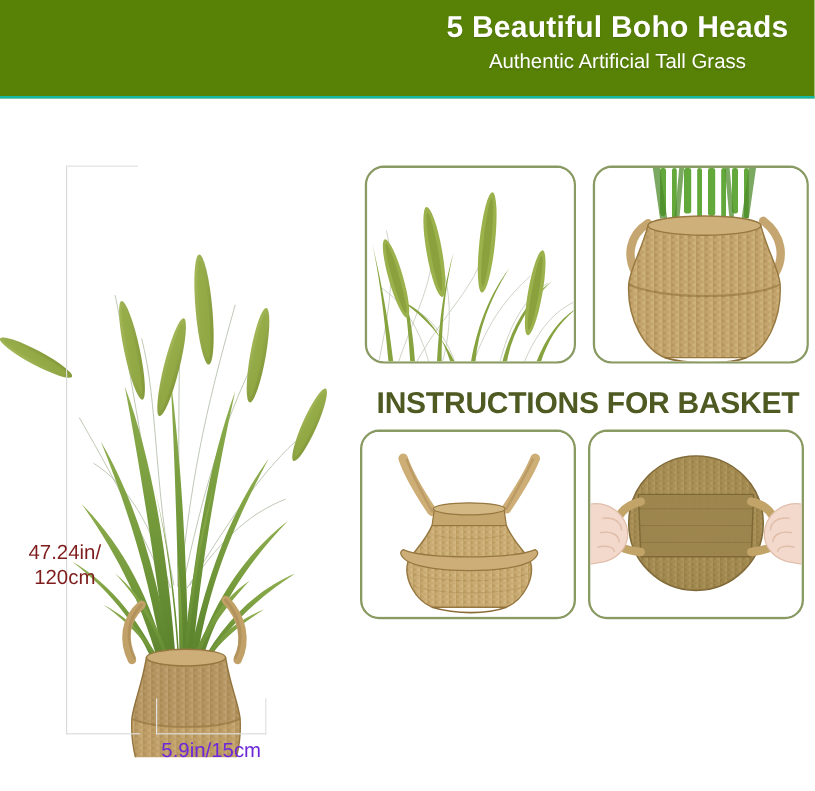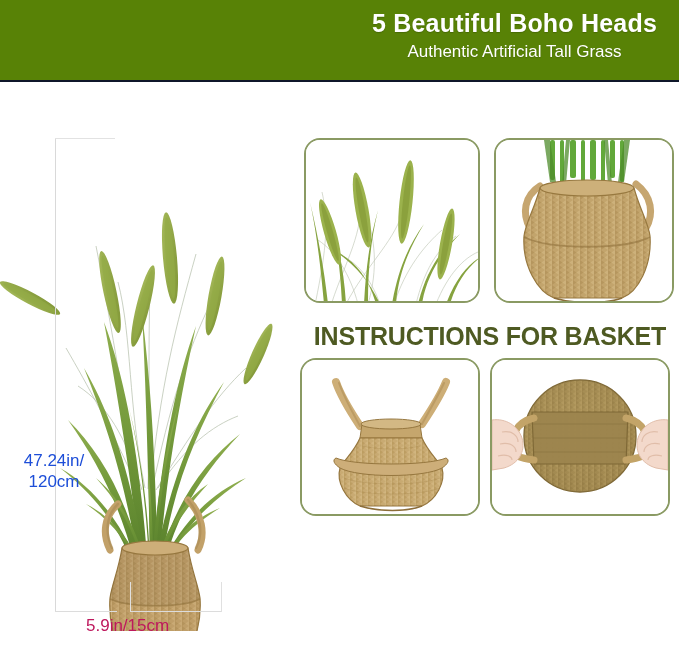--- a/index.html
+++ b/index.html
@@ -10,21 +10,21 @@
     overflow:hidden;
     position:relative;
   }
   .page{position:relative;width:679px;height:659px;overflow:hidden;background:#fff;}
 
   
   .header{
     position:absolute;left:0;top:0;width:679px;height:82px;
     background:#588206;
     box-sizing:border-box;
-    border-bottom:2px solid #0f172a;
+    border-bottom:2px solid #14b8a6;
   }
   .header-inner{
     position:absolute;right:22px;top:8px;text-align:right;
   }
   .hdr-title{
     color:#ffffff;font-size:25px;font-weight:bold;line-height:30px;
     letter-spacing:.2px;text-shadow:0 1px 1px rgba(0,0,0,.18);
     white-space:nowrap;
   }
   .hdr-sub{
@@ -49,25 +49,25 @@
     position:absolute;left:130px;top:611px;width:92px;height:1px;background:#dcdcdc;
   }
   .meas-h-l{
     position:absolute;left:130px;top:582px;width:1px;height:30px;background:#e0e0e0;
   }
   .meas-h-r{
     position:absolute;left:221px;top:582px;width:1px;height:30px;background:#e0e0e0;
   }
   .label-height{
     position:absolute;left:8px;top:450px;width:92px;
-    text-align:center;color:#1d4ed8;font-size:17px;line-height:21px;
+    text-align:center;color:#7f1d1d;font-size:17px;line-height:21px;
   }
   .label-width{
     position:absolute;left:86px;top:616px;width:180px;
-    text-align:left;color:#be185d;font-size:17px;line-height:20px;
+    text-align:center;color:#6d28d9;font-size:17px;line-height:20px;
   }
 
   
   .plant{position:absolute;left:0;top:86px;width:296px;height:545px;}
 
   
   .photo-card{
     position:absolute;border:2px solid #8a9a63;border-radius:16px;
     background:#ffffff;overflow:hidden;box-sizing:border-box;
   }

